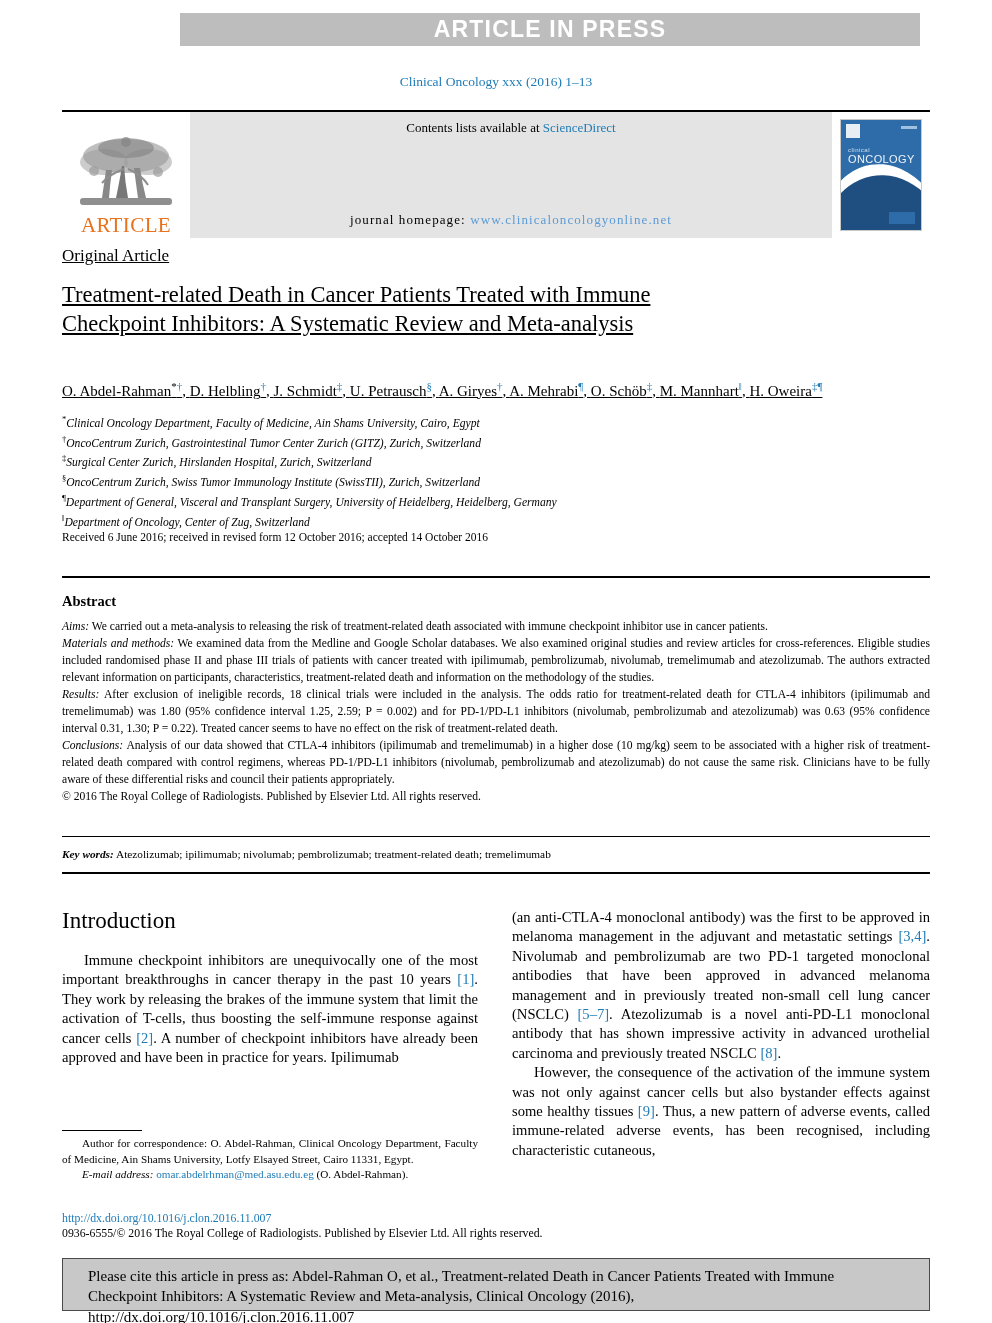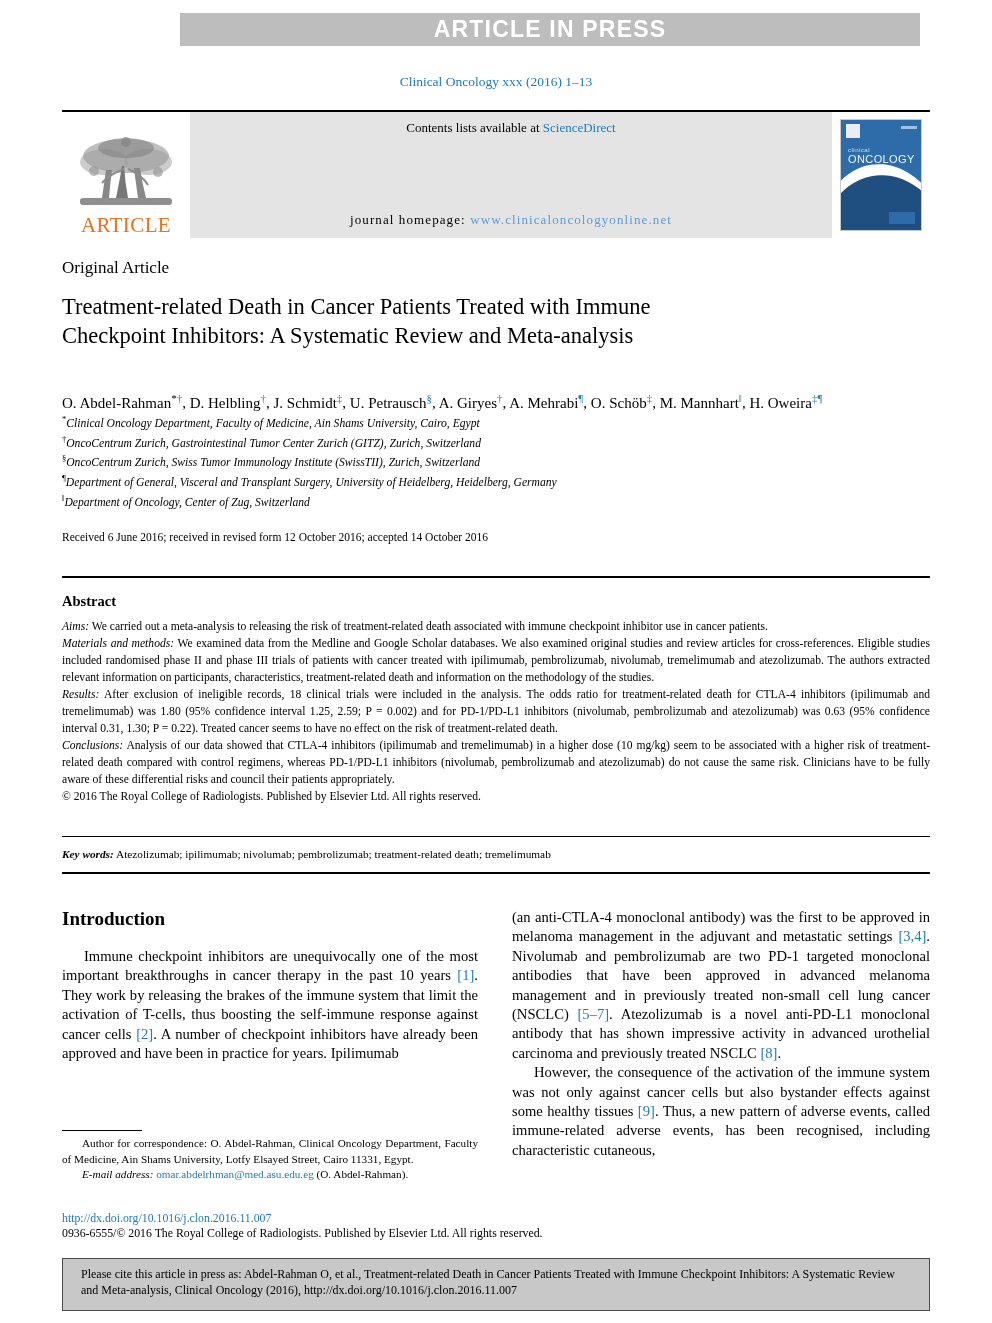--- a/index.html
+++ b/index.html
@@ -173,22 +173,23 @@
     position:absolute;
     right:6px; bottom:6px;
     width:26px; height:12px;
     background:#2d6ca8;
   }
 
   
   .article-head {
     position: absolute;
     left: 62px;
-    top: 258px;
-    width: 868px;
+    top: 246px;
+    width: 868px;
+    text-decoration: underline;
   }
   .art-type {
     font-size: 17px;
     font-family: "Liberation Serif", serif;
     margin-bottom: 14px;
   }
   .art-title {
     font-size: 22.5px;
     line-height: 1.30;
     font-family: "Liberation Serif", serif;
@@ -270,22 +271,22 @@
     position: absolute;
     left: 62px; top: 908px;
     width: 416px;
   }
   .col-right {
     position: absolute;
     left: 512px; top: 908px;
     width: 418px;
   }
   .sec-head {
-    font-weight: bold;
-    font-size: 19px;
+    font-weight: normal;
+    font-size: 23px;
     font-family: "Liberation Serif", serif;
     margin: 0 0 17px 0;
   }
   .body-p {
     font-size: 14.6px;
     line-height: 1.33;
     text-align: justify;
     margin: 0;
     text-indent: 22px;
   }
@@ -326,22 +327,22 @@
   }
 
   
   .cite-box {
     position: absolute;
     left: 62px; top: 1258px;
     width: 868px;
     height: 53px;
     background: #c8c8c8;
     border: 1px solid #4a4a4a;
-    padding: 7px 18px;
-    font-size: 12px;
+    padding: 7px 25px;
+    font-size: 15px;
     line-height: 1.36;
   }
 </style>
 </head>
 <body>
 
 <div class="press-banner">
   <span>ARTICLE IN PRESS</span>
 </div>
 
@@ -398,20 +399,21 @@
   <div class="art-title">
     <span>Treatment-related Death in Cancer Patients Treated with Immune</span><br>
     <span>Checkpoint Inhibitors: A Systematic Review and Meta-analysis</span>
   </div>
   <div class="authors" id="authors-host"><span>O. Abdel-Rahman</span><sup class="sup-star">*</sup><sup class="sup">†</sup>, <span>D. Helbling</span><sup class="sup">†</sup>, <span>J. Schmidt</span><sup class="sup">‡</sup>, <span>U. Petrausch</span><sup class="sup">§</sup>, <span>A. Giryes</span><sup class="sup">†</sup>, <span>A. Mehrabi</span><sup class="sup">¶</sup>, <span>O. Schöb</span><sup class="sup">‡</sup>, <span>M. Mannhart</span><sup class="sup">‖</sup>, <span>H. Oweira</span><sup class="sup">‡¶</sup></div>
 </div>
 
 <div class="affils" id="affils-host">
     <div><span class="mk">*</span><span>Clinical Oncology Department, Faculty of Medicine, Ain Shams University, Cairo, Egypt</span></div>
     <div><span class="mk">†</span><span>OncoCentrum Zurich, Gastrointestinal Tumor Center Zurich (GITZ), Zurich, Switzerland</span></div>
+    <div><span class="mk">‡</span><span>Surgical Center Zurich, Hirslanden Hospital, Zurich, Switzerland</span></div>
     <div><span class="mk">§</span><span>OncoCentrum Zurich, Swiss Tumor Immunology Institute (SwissTII), Zurich, Switzerland</span></div>
     <div><span class="mk">¶</span><span>Department of General, Visceral and Transplant Surgery, University of Heidelberg, Heidelberg, Germany</span></div>
     <div><span class="mk">‖</span><span>Department of Oncology, Center of Zug, Switzerland</span></div>
   </div>
 
 <div class="received">Received 6 June 2016; received in revised form 12 October 2016; accepted 14 October 2016</div>
 
 <div class="rule-abs-top"></div>
 <div class="abstract-head">Abstract</div>
 <div class="abstract-body">

